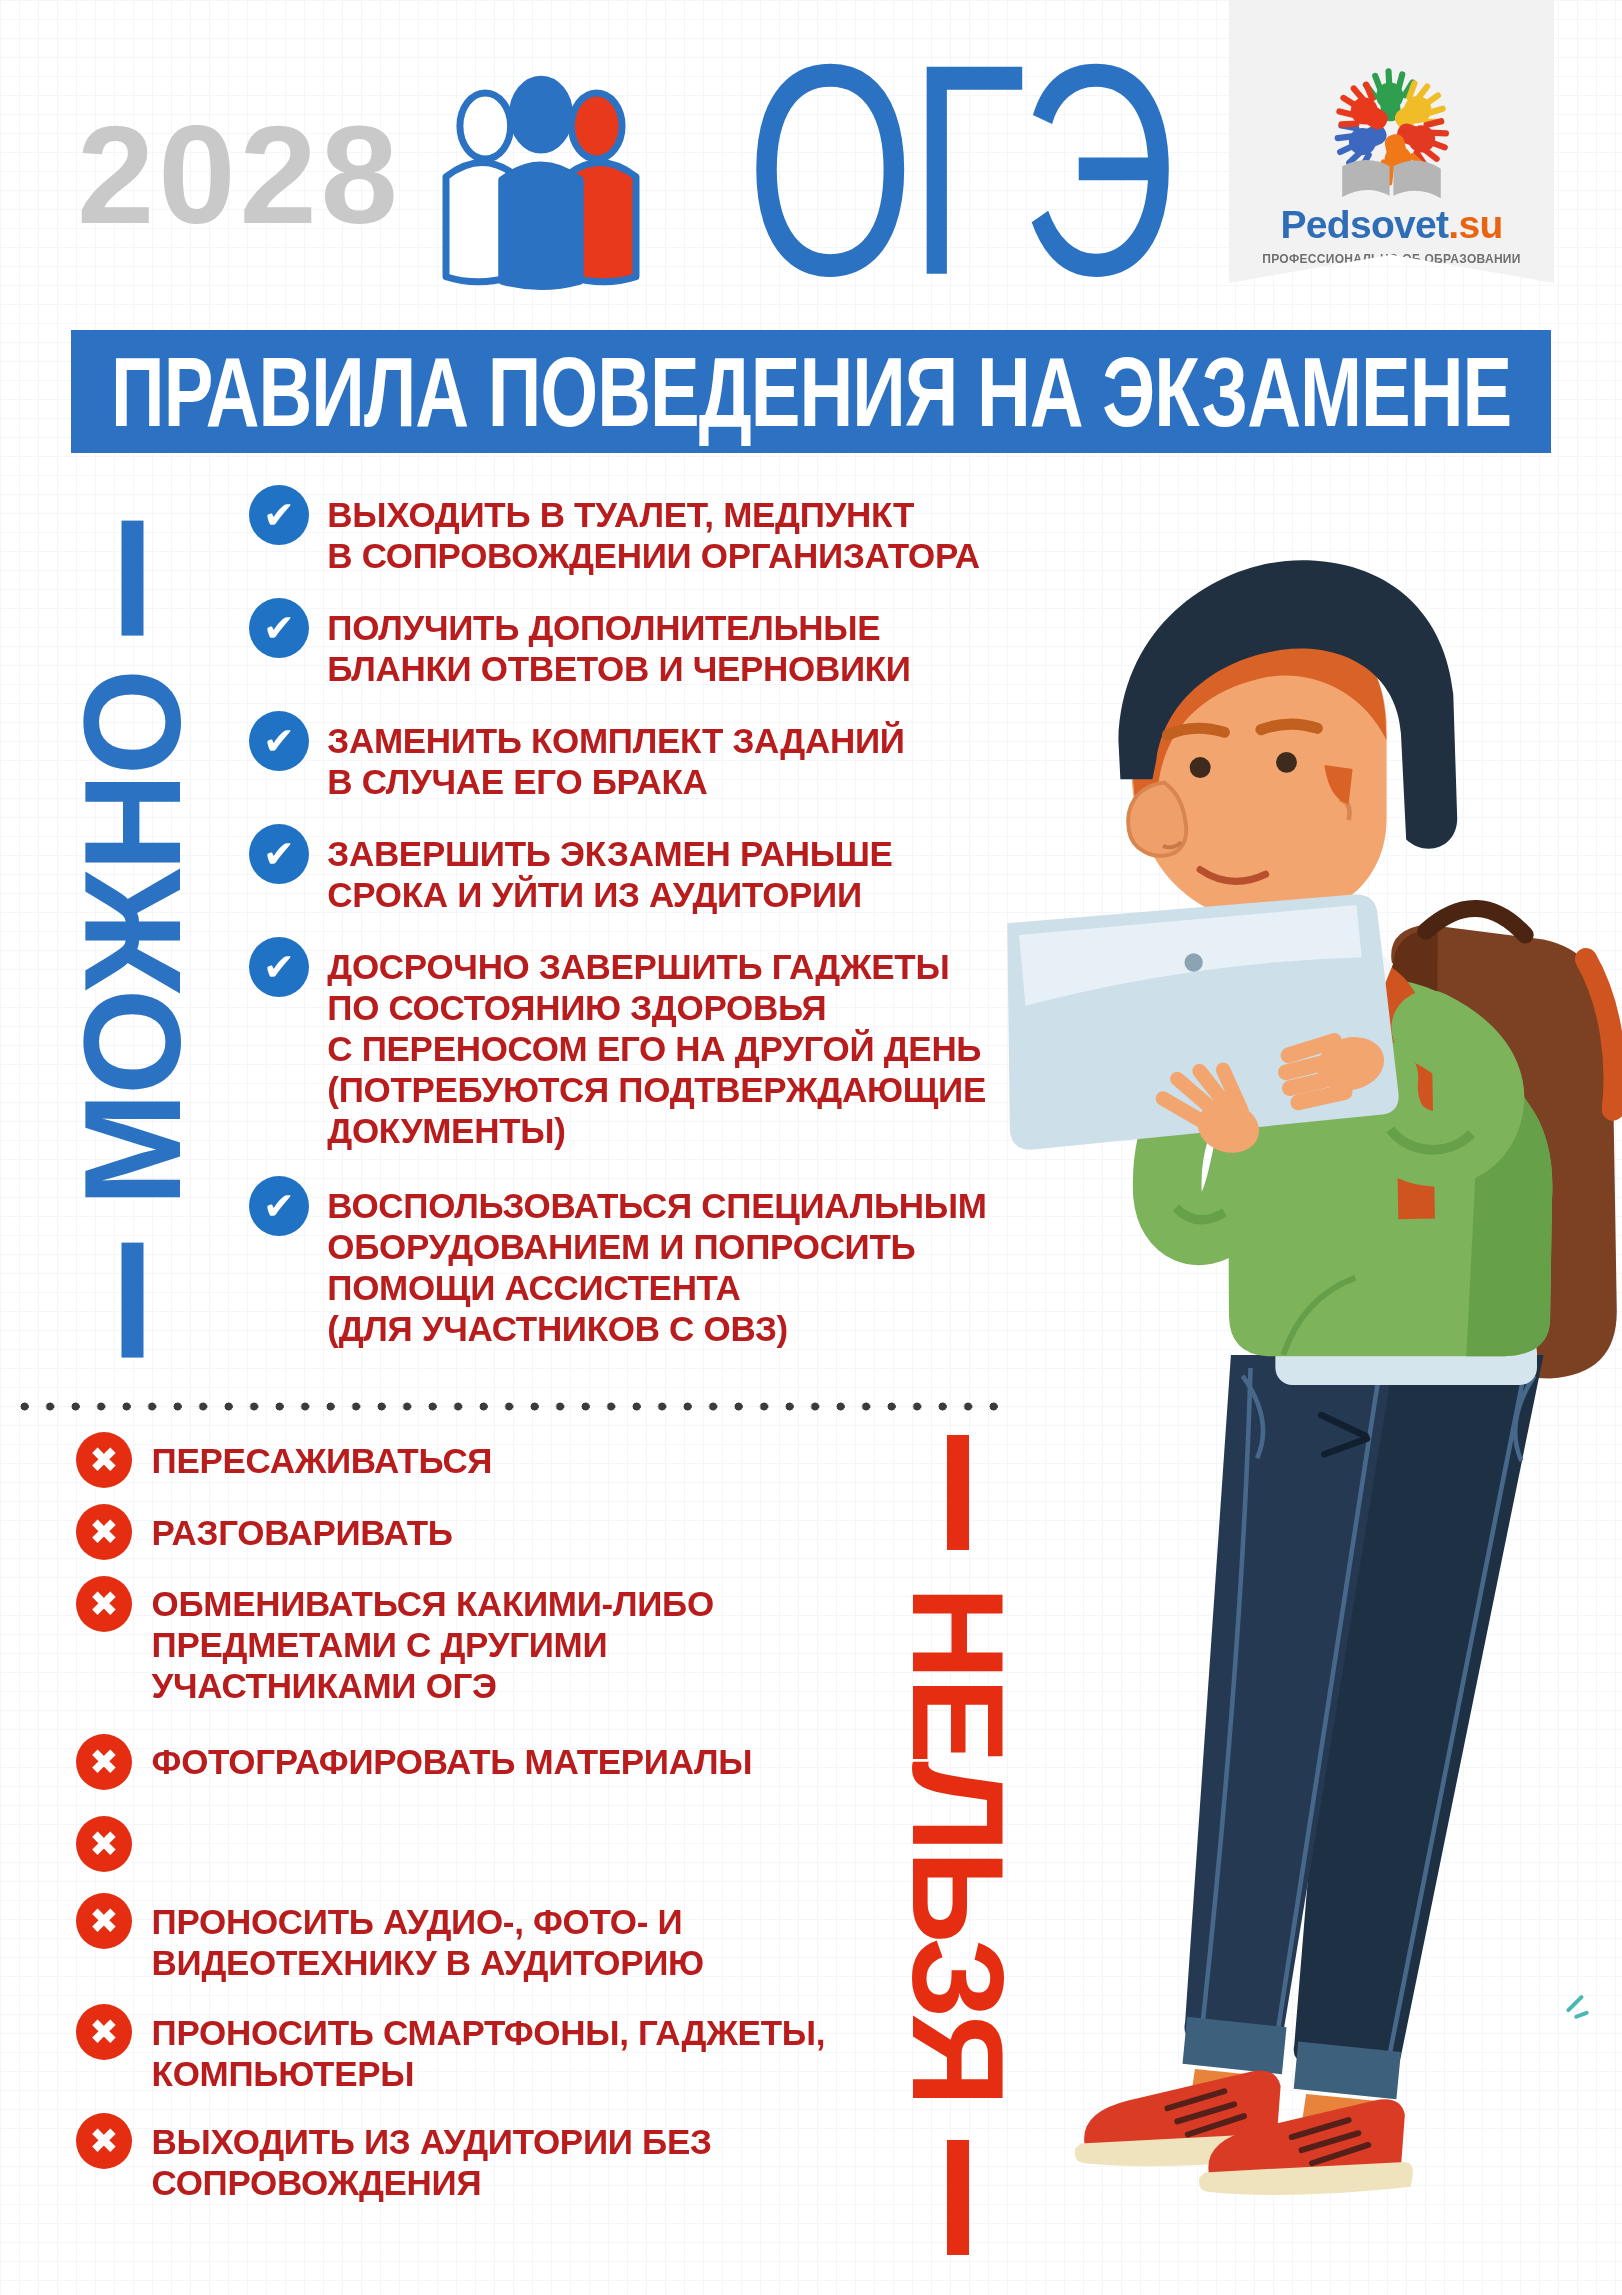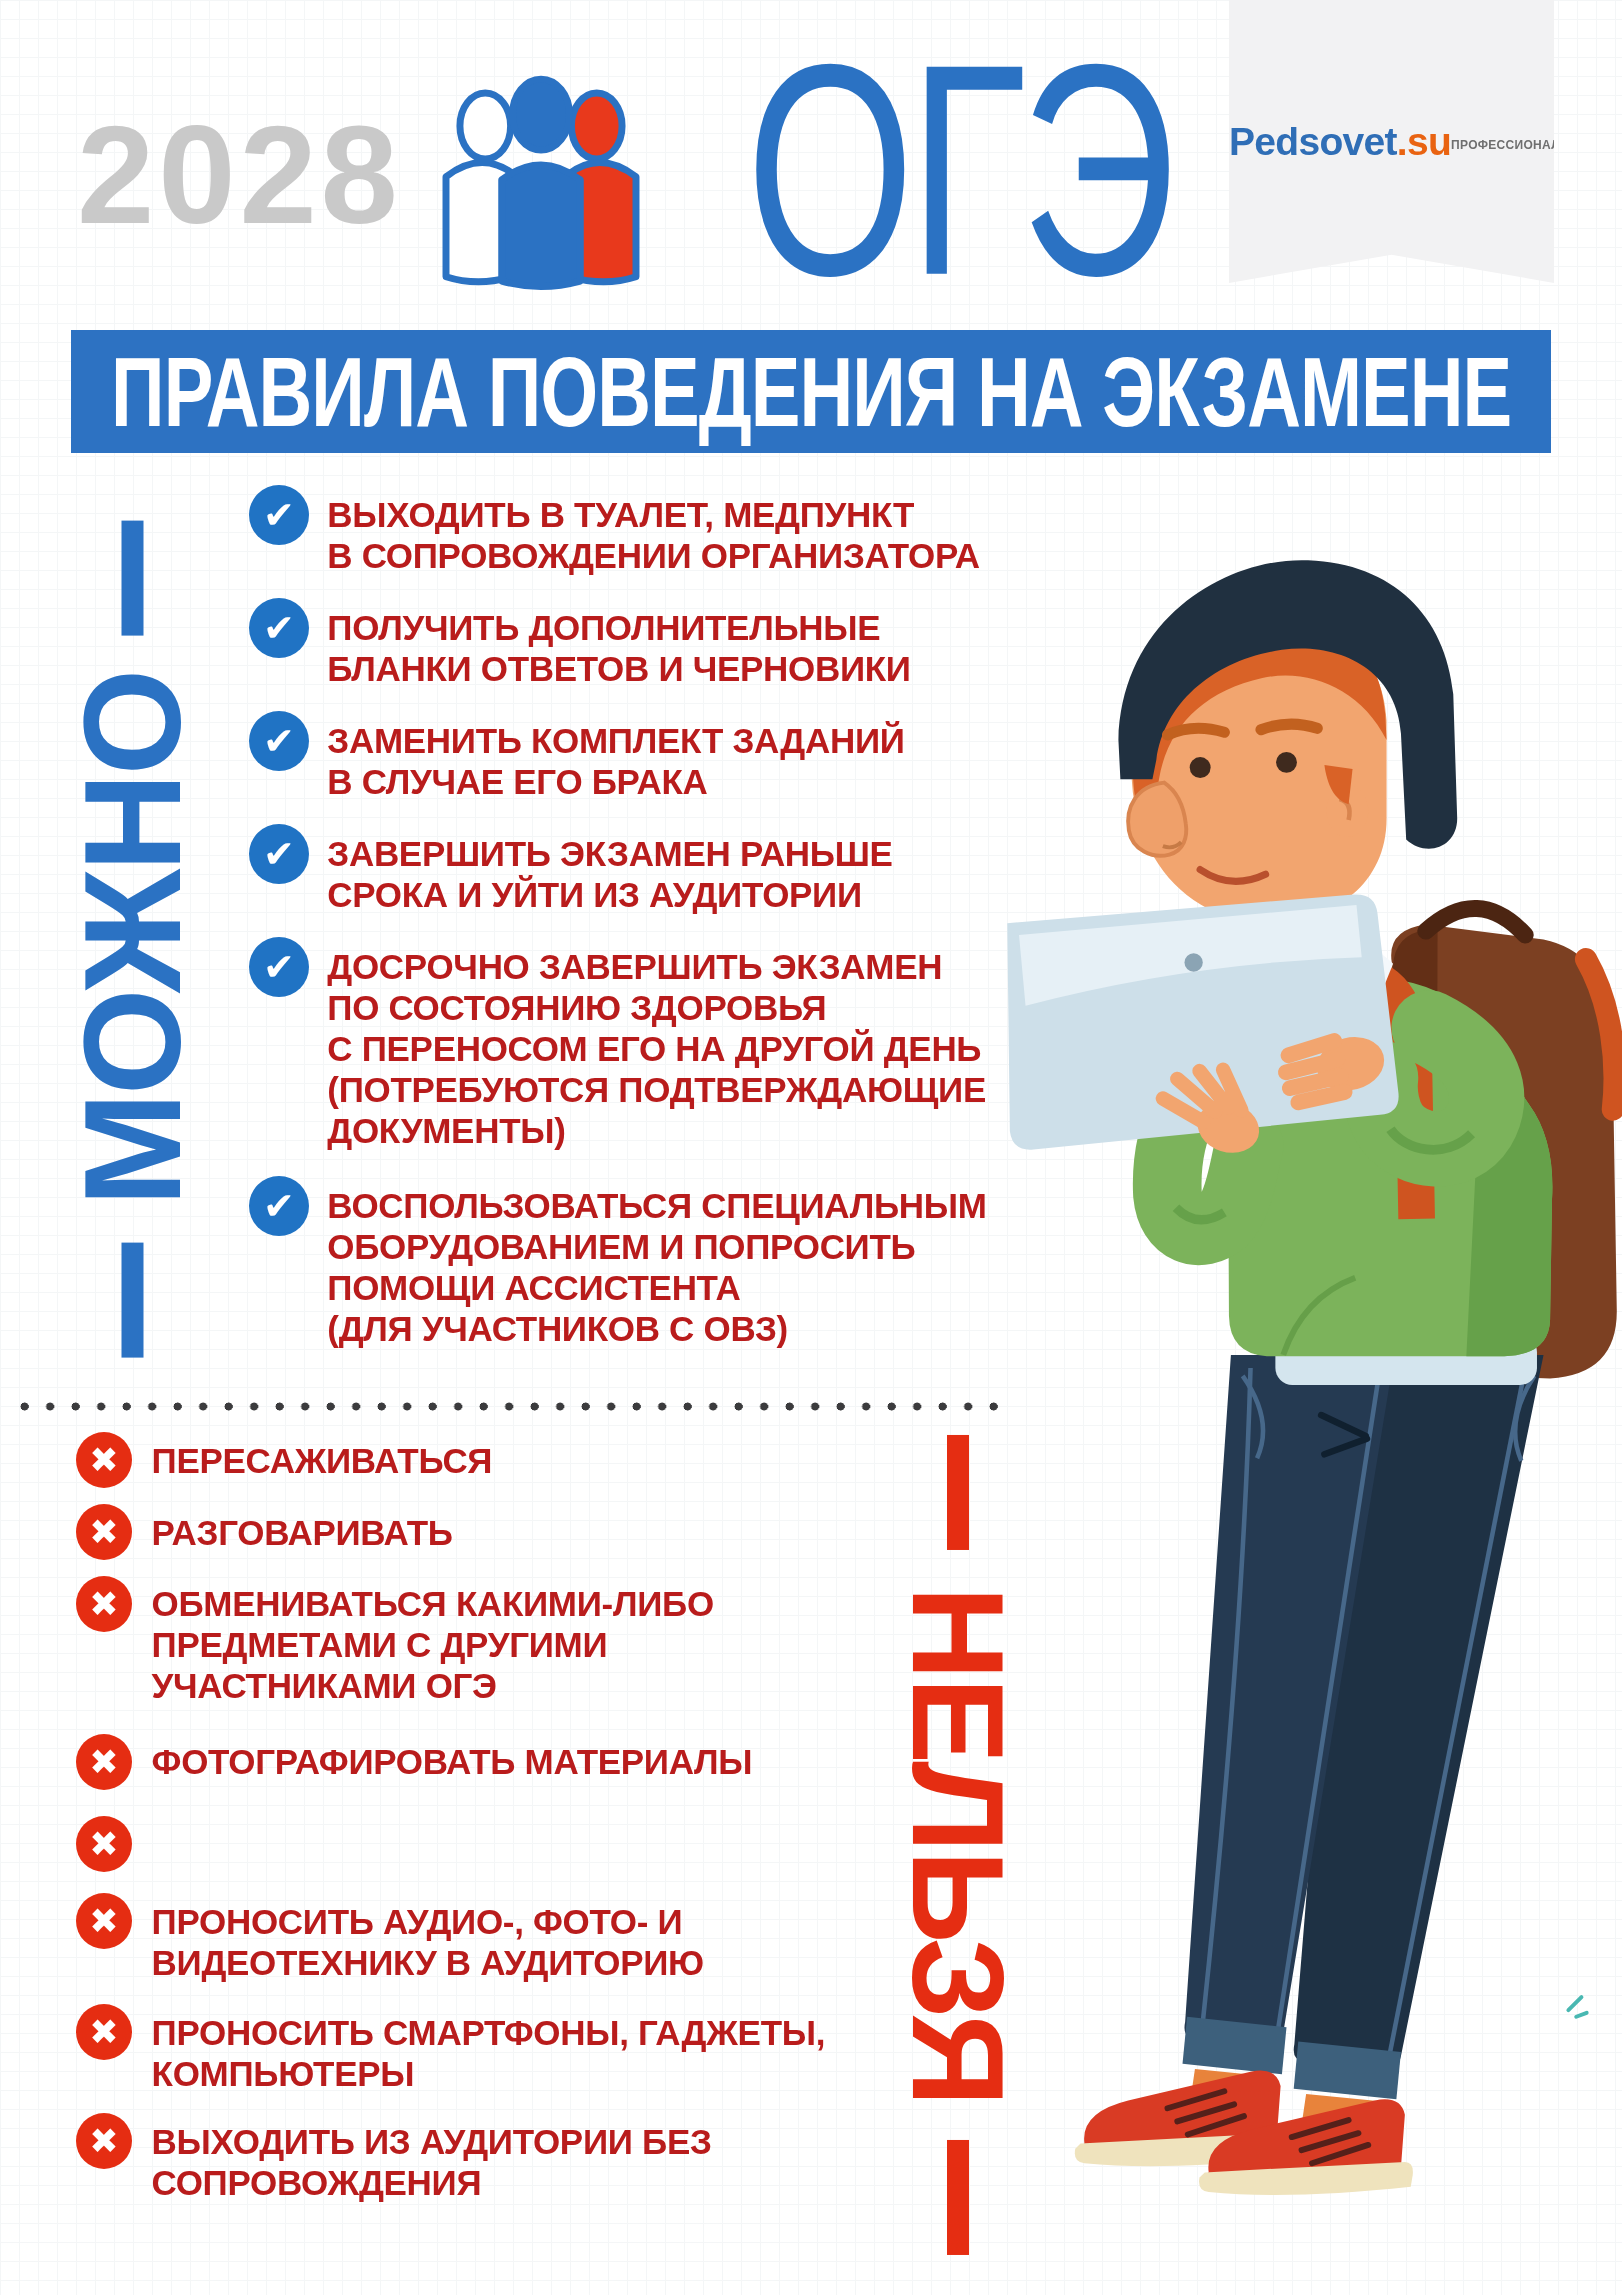--- a/index.html
+++ b/index.html
@@ -15,21 +15,21 @@
   }
   
   .year{position:absolute;left:77px;top:105px;font-size:139px;font-weight:bold;
         color:#c9c9c9;letter-spacing:3.9px;line-height:1;}
   .rosobr{position:absolute;left:427px;top:72px;width:228px;height:222px;}
   .oge{position:absolute;left:746px;top:19.6px;font-size:301px;font-weight:normal;
        color:#2b72c3;line-height:1;white-space:nowrap;}
   .oge .condense{display:inline-block;transform:scaleX(.72);transform-origin:left top;letter-spacing:-7.9px;}
   .ribbon{position:absolute;left:1229px;top:0;width:325px;height:283px;background:#f2f2f3;
           clip-path:polygon(0 0,100% 0,100% 100%,50% 90%,0 100%);
-          display:flex;flex-direction:row;align-items:center;}
+          display:flex;flex-direction:column;align-items:center;}
   .ribbon-logo{width:151px;height:154px;margin-top:51px;}
   .pedsovet-name{font-size:39px;font-weight:bold;color:#2f6eb6;letter-spacing:-0.7px;line-height:1;margin-top:0;}
   .pedsovet-name .su{color:#e96311;}
   .pedsovet-tagline{font-size:12px;font-weight:bold;color:#6f6f6f;margin-top:7.9px;letter-spacing:0.3px;white-space:nowrap;}
   
   .banner{position:absolute;left:71px;top:330px;width:1480px;height:123px;background:#2d72c2;
           display:flex;align-items:center;justify-content:center;}
   .banner-text{font-size:98px;font-weight:bold;color:#ffffff;white-space:nowrap;
                transform:scaleX(.76);letter-spacing:-1.3px;line-height:1;}
   
@@ -138,21 +138,21 @@
       <span class="item-text">ЗАМЕНИТЬ КОМПЛЕКТ ЗАДАНИЙ
 В СЛУЧАЕ ЕГО БРАКА</span>
     </div>
     <div class="item">
       <span class="badge check-badge">✔</span>
       <span class="item-text">ЗАВЕРШИТЬ ЭКЗАМЕН РАНЬШЕ
 СРОКА И УЙТИ ИЗ АУДИТОРИИ</span>
     </div>
     <div class="item">
       <span class="badge check-badge">✔</span>
-      <span class="item-text">ДОСРОЧНО ЗАВЕРШИТЬ ЭКЗАМЕН
+      <span class="item-text">ДОСРОЧНО ЗАВЕРШИТЬ ГАДЖЕТЫ
 ПО СОСТОЯНИЮ ЗДОРОВЬЯ
 С ПЕРЕНОСОМ ЕГО НА ДРУГОЙ ДЕНЬ
 (ПОТРЕБУЮТСЯ ПОДТВЕРЖДАЮЩИЕ
 ДОКУМЕНТЫ)</span>
     </div>
     <div class="item">
       <span class="badge check-badge">✔</span>
       <span class="item-text">ВОСПОЛЬЗОВАТЬСЯ СПЕЦИАЛЬНЫМ
 ОБОРУДОВАНИЕМ И ПОПРОСИТЬ
 ПОМОЩИ АССИСТЕНТА

